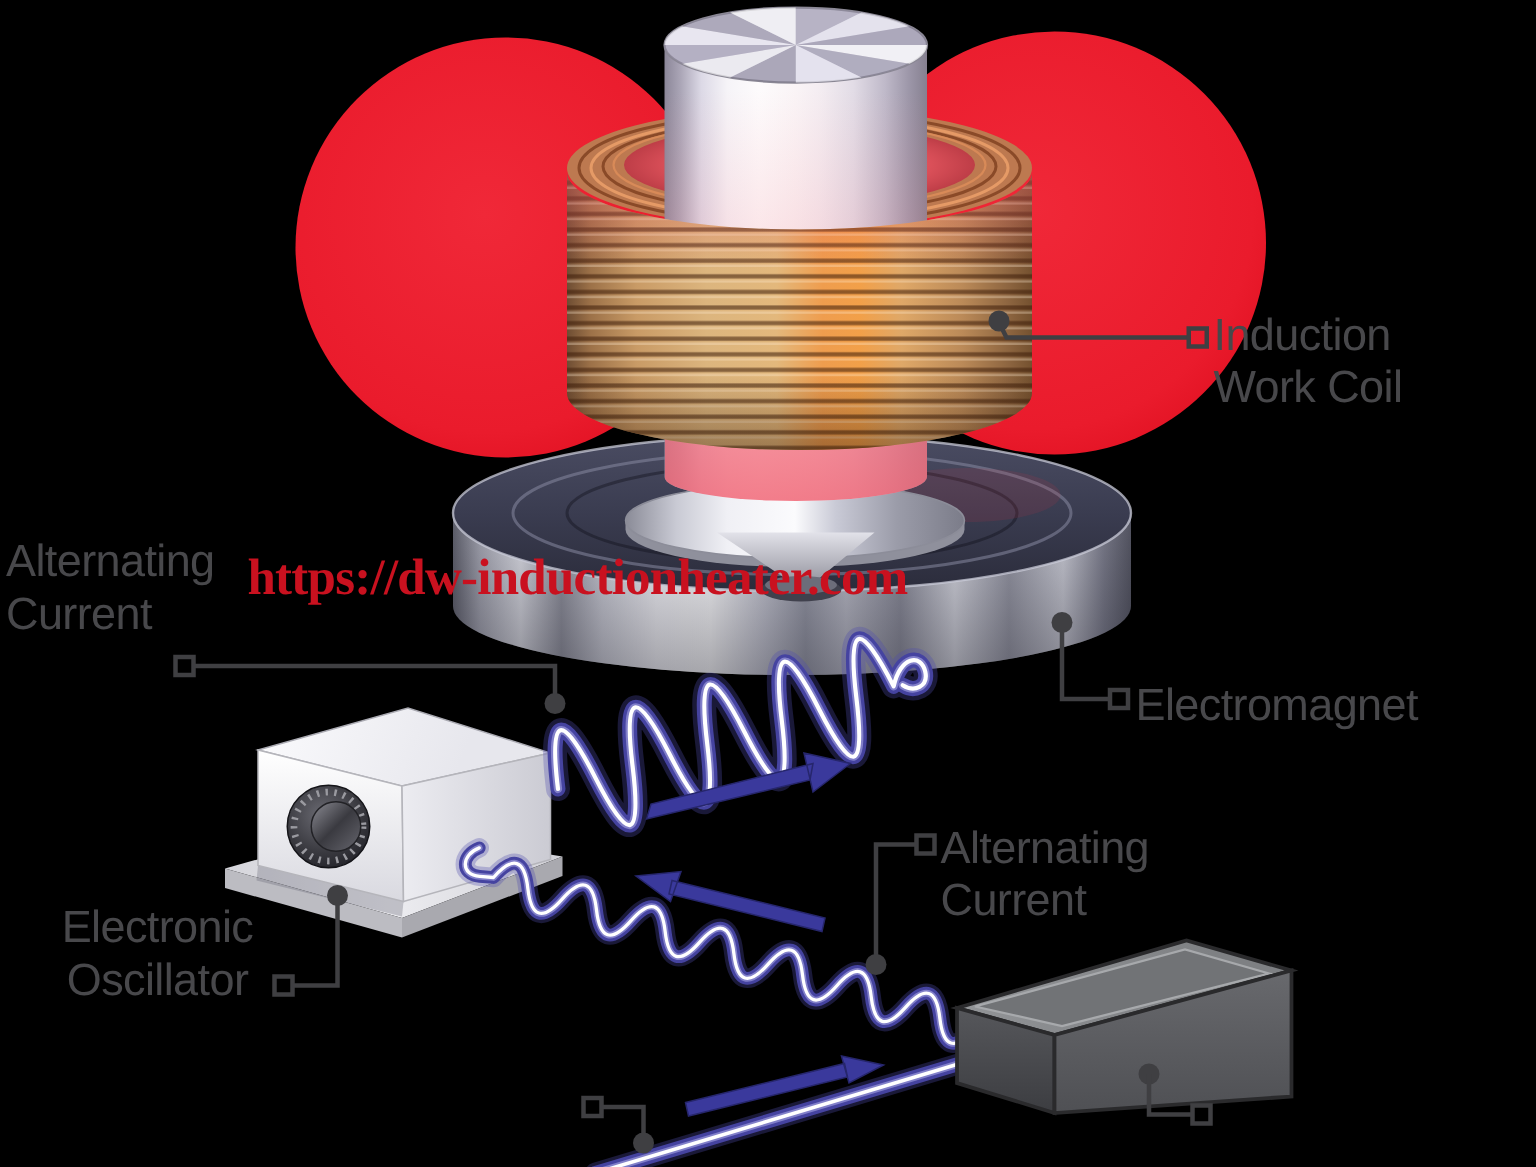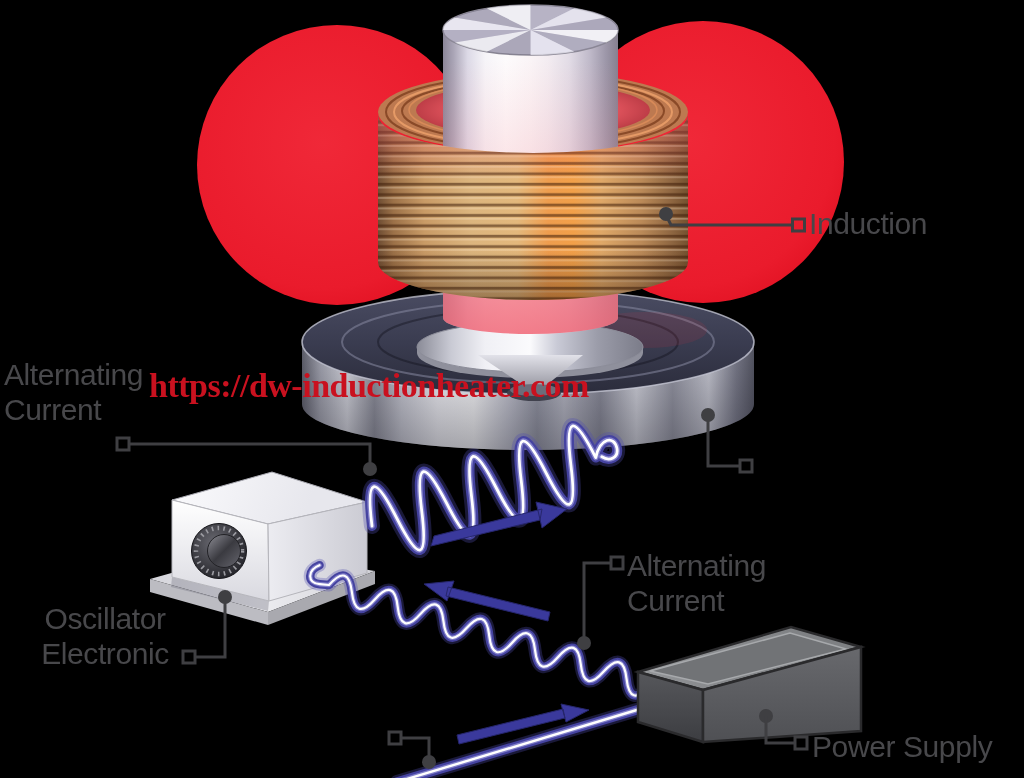--- a/index.html
+++ b/index.html
@@ -348,35 +348,36 @@
       <rect x="795" y="737" width="12" height="12"></rect>
     </g>
   </g>
 </svg>
 
   <div class="lbl" style="left:4px;top:357px">
     <div>Alternating</div>
     <div>Current</div>
   </div>
 
-  <div class="wm" style="left:149px;top:366px">https://dw-inductionheater.com</div>
+  <div class="wm" style="left:165px;top:366px">https://dw-inductionheater.com</div>
 
   <div class="lbl" style="left:809px;top:206px">
     <div>Induction</div>
-  </div>
-
+    <div>Work Coil</div>
+  </div>
+
+  <div class="lbl" style="left:757px;top:453px">
+    <div>Electromagnet</div>
+  </div>
 
   <div class="lbl center" style="left:20px;top:601px;width:170px">
+    <div>Electronic</div>
     <div>Oscillator</div>
-    <div>Electronic</div>
   </div>
 
   <div class="lbl" style="left:627px;top:548px">
     <div>Alternating</div>
     <div>Current</div>
   </div>
 
 
-  <div class="lbl" style="left:812px;top:729px">
-    <div>Power Supply</div>
-  </div>
 
 </div>
 
 </body></html>

